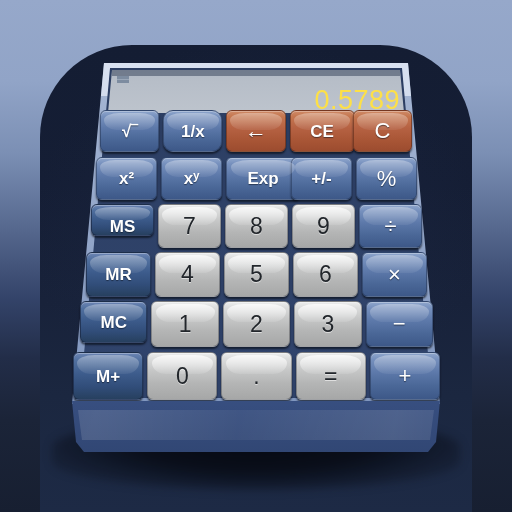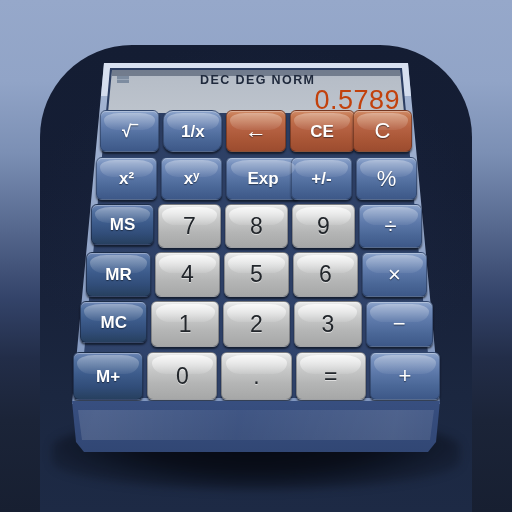--- a/index.html
+++ b/index.html
@@ -219,21 +219,21 @@
     font-size: 12.5px;
     font-weight: bold;
     letter-spacing: 1.4px;
     color: #202a3d;
   }
   .disp-value {
     right: 112px;
     top: 85px;
     font-size: 27px;
     letter-spacing: 0.5px;
-    color: #c2410c;
+    color: #fde047;
     font-family: "Liberation Sans", sans-serif;
   }
 
   
   .key {
     position: absolute;
     box-sizing: border-box;
     display: flex;
     align-items: center;
     justify-content: center;
@@ -329,21 +329,20 @@
 
   <div class="calc-wrap">
 
     <div class="bezel"></div>
     <div class="bezel-hi"></div>
     <div class="face"></div>
 
     <div class="display"></div>
     <div class="display-shade"></div>
     <div class="disp-text disp-eq"></div>
-    <div class="disp-text disp-mode">DEC  DEG    NORM</div>
     <div class="disp-text disp-value">0.5789</div>
 
     <div id="keypad">
         <div class="key blue" style="left: 100px; top: 110px; width: 59.2px; height: 42px;">
           <span class="glyph ">√‾</span>
         </div>
         <div class="key blue" style="left: 163.2px; top: 110px; width: 59.2px; height: 42px; border-radius: 10px;">
           <span class="glyph ">1/x</span>
         </div>
         <div class="key orange" style="left: 226.4px; top: 110px; width: 59.2px; height: 42px;">
@@ -363,21 +362,21 @@
         </div>
         <div class="key blue" style="left: 226px; top: 157px; width: 74px; height: 43px;">
           <span class="glyph ">Exp</span>
         </div>
         <div class="key blue" style="left: 291px; top: 157px; width: 61px; height: 43px;">
           <span class="glyph ">+/-</span>
         </div>
         <div class="key blue" style="left: 356px; top: 157px; width: 61px; height: 43px;">
           <span class="glyph big">%</span>
         </div>
-        <div class="key blue-dark" style="left: 91px; top: 204px; width: 63px; height: 41px;">
+        <div class="key blue-dark" style="left: 91px; top: 204px; width: 63px; height: 32px; align-items: flex-end;">
           <span class="glyph ">MS</span>
         </div>
         <div class="key gray" style="left: 158px; top: 204px; width: 63px; height: 44px;">
           <span class="glyph num">7</span>
         </div>
         <div class="key gray" style="left: 225px; top: 204px; width: 63px; height: 44px;">
           <span class="glyph num">8</span>
         </div>
         <div class="key gray" style="left: 292px; top: 204px; width: 63px; height: 44px;">
           <span class="glyph num">9</span>

